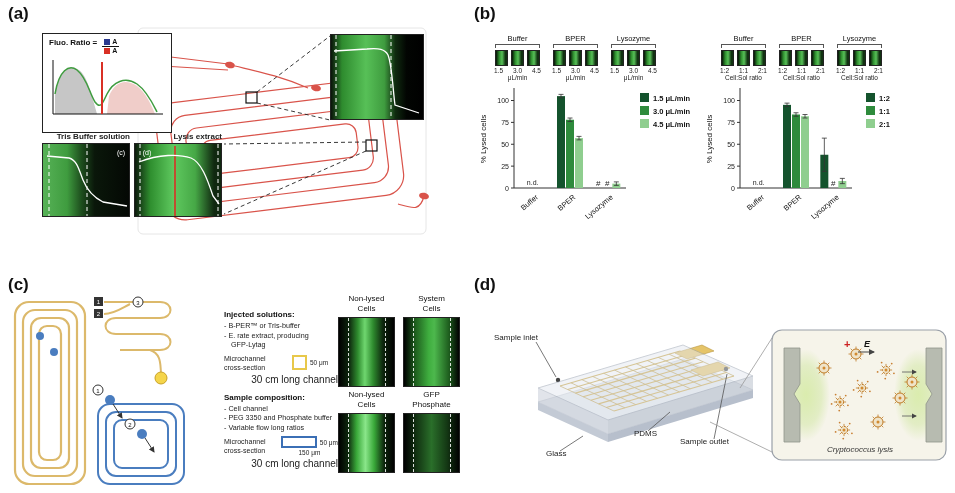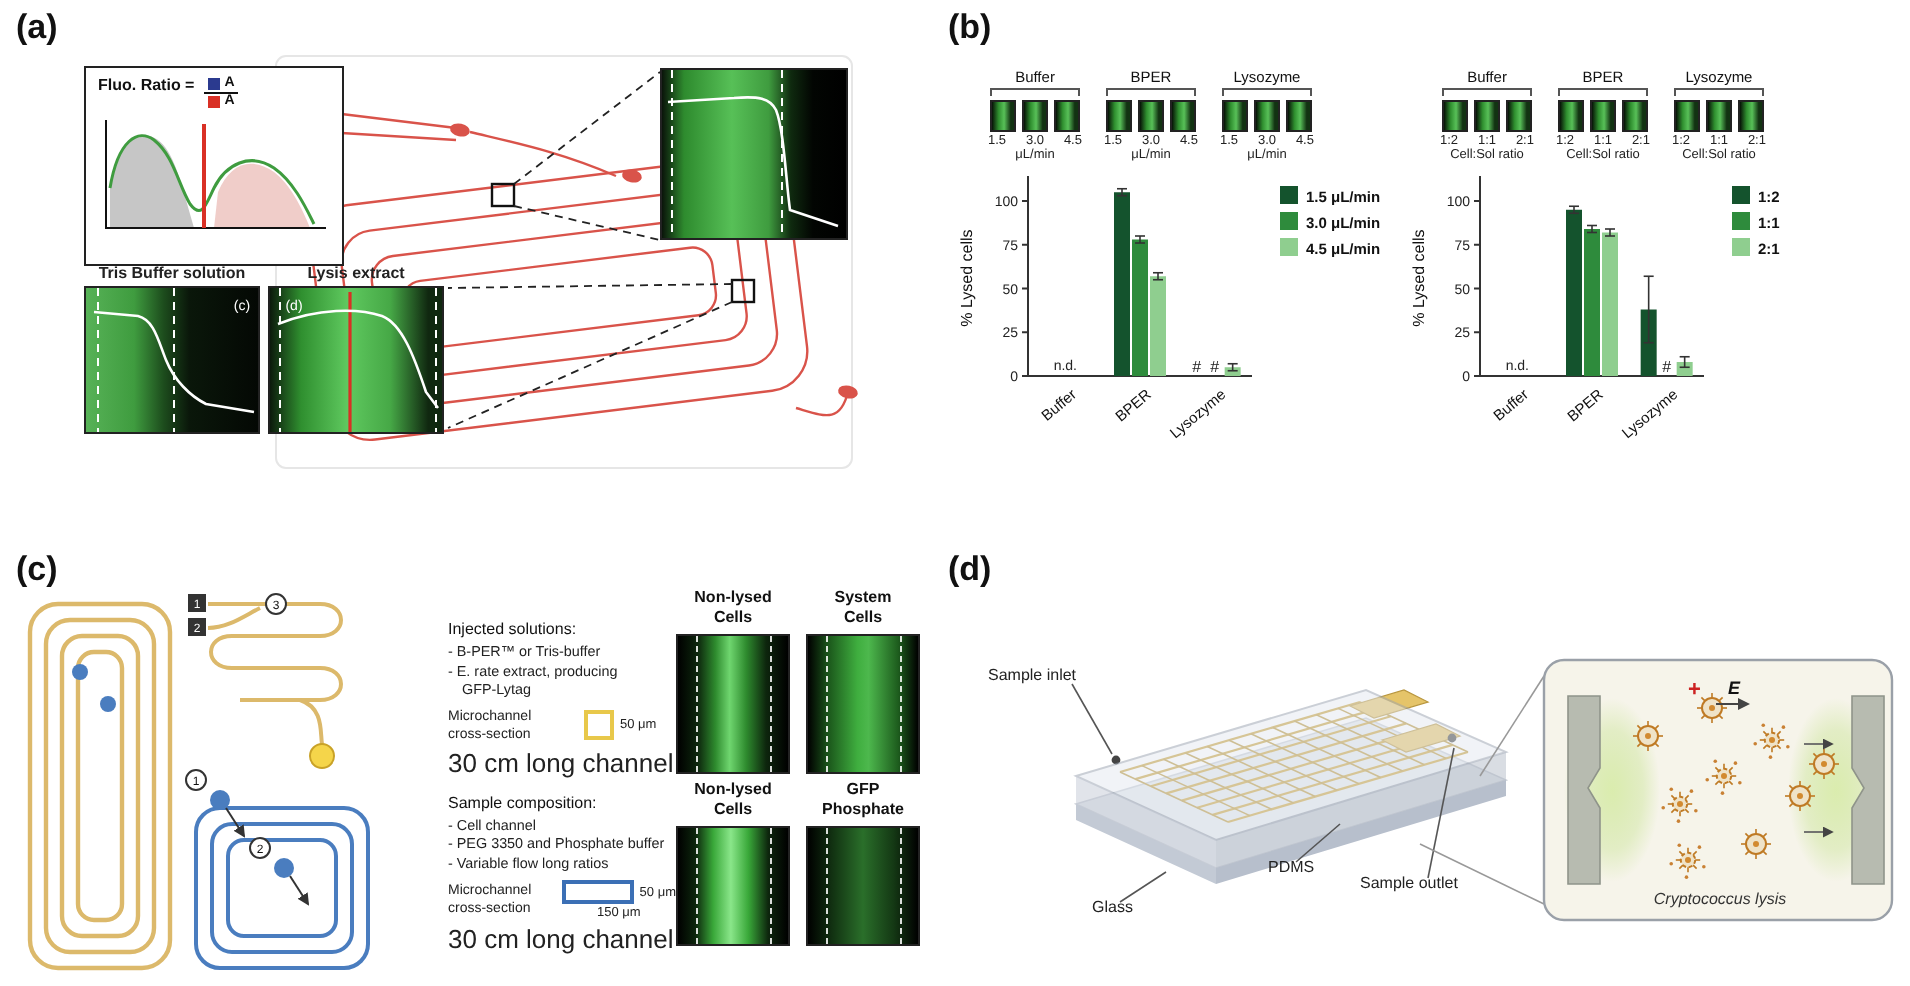--- a/index.html
+++ b/index.html
@@ -9,52 +9,52 @@
   .panel-label{font-size:17px;font-weight:bold;color:#111}
   
   .fluo-box{background:#fff;border:1.5px solid #222;z-index:4;padding:2px 2px 0 2px}
   .fluo-title{display:flex;align-items:flex-start;gap:5px;font-size:8px;font-weight:bold;color:#111;padding:2px 0 1px 4px}
   .frac{display:inline-flex;flex-direction:column;align-items:center;font-size:7px;line-height:8px}
   .frac .num{display:flex;align-items:center;gap:2px;border-bottom:1px solid #111;padding:0 2px}
   .frac .den{display:flex;align-items:center;gap:2px;padding:0 2px}
   .sq{display:inline-block;width:6px;height:6px}
   .sq-blue{background:#2b3a8f}
   .sq-red{background:#d93025}
-  .img-label{font-size:8px;font-weight:bold;color:#222;text-align:center}
+  .img-label{font-size:8px;font-weight:bold;color:#222;text-align:right}
   .fl-frame{border:1px solid #222;z-index:4;overflow:hidden}
   .fl-frame svg{position:absolute;left:0;top:0}
   .tris-img{background:linear-gradient(90deg,#57b257 0%,#3f9c3f 28%,#1d4d1d 45%,#0a170a 60%,#040804 100%)}
   .lysis-img{background:linear-gradient(90deg,#0c1a0c 0%,#2f8f2f 18%,#5fc95f 45%,#46a846 70%,#102810 92%)}
   .zoom-img{background:linear-gradient(90deg,#0a140a 0%,#2e8b2e 12%,#57c057 38%,#3f9c3f 58%,#0f2a0f 70%,#020502 82%,#000 100%)}
   
   .strips{display:flex;gap:11px}
   .strip-group{display:flex;flex-direction:column;align-items:center}
   .strip-glabel{font-size:7.5px;color:#111;margin-bottom:1px}
   .strip-bracket{width:45px;height:4px;border-top:1px solid #555;border-left:1px solid #555;border-right:1px solid #555;margin-bottom:2px}
   .strip-row{display:flex;gap:3px}
   .strip{width:13px;height:16px;border:1px solid #222;background:linear-gradient(90deg,#061206,#2f8f2f 30%,#58c058 55%,#123312 85%)}
   .strip-ticks{display:flex;justify-content:space-between;width:47px;font-size:6.5px;color:#222;margin-top:1px}
   .strip-unit{font-size:6.5px;color:#222}
   
   .ctext{width:114px}
-  .ct-title{font-size:8px;font-weight:normal;color:#111;margin-bottom:2px}
+  .ct-title{font-size:8px;font-weight:bold;color:#111;margin-bottom:2px}
   .ct-item{font-size:7.2px;color:#222;line-height:9.5px}
   .ct-indent{padding-left:7px}
-  .ct-note{font-size:13px;color:#222;text-align:left;margin:2px 0 3px 0}
+  .ct-note{font-size:10px;color:#222;text-align:right;margin:2px 0 3px 0}
   .ct-gap{height:5px}
   .cs-row{display:flex;gap:6px;align-items:center;margin:4px 0 2px 0}
   .cs-label{font-size:7px;color:#222;width:62px;line-height:9px}
   .cs-ico-wrap{display:flex;align-items:center;gap:3px}
   .cs-square{display:inline-block;width:15px;height:15px;border:2px solid #e8c84a;background:#fff}
   .cs-col{display:flex;flex-direction:column;align-items:center;gap:1px}
   .cs-line{display:flex;align-items:center;gap:3px}
   .cs-rect{display:inline-block;width:36px;height:12px;border:2px solid #3b6fb5;background:#fff}
   .cs-dim{font-size:6.5px;color:#222;white-space:nowrap}
   .cgrid{display:grid;grid-template-columns:57px 57px;column-gap:8px;row-gap:3px}
-  .ghead{font-size:8px;font-weight:bold;color:#111;text-align:center;white-space:pre-line;line-height:10px;align-self:end}
+  .ghead{font-size:8px;font-weight:normal;color:#111;text-align:center;white-space:pre-line;line-height:10px;align-self:end}
   .fl-img{position:relative;border:1px solid #222;overflow:hidden}
   .r1{height:70px}.r2{height:60px}
   .g1{background:linear-gradient(90deg,#000 0%,#0d260d 18%,#2e8b2e 34%,#6fd66f 47%,#2e8b2e 62%,#0d260d 80%,#000 100%)}
   .g2{background:linear-gradient(90deg,#000 0%,#1d5c1d 20%,#3fae3f 45%,#4db84d 55%,#1d5c1d 82%,#000 100%)}
   .g3{background:linear-gradient(90deg,#000 0%,#0d260d 16%,#39a839 32%,#8ae68a 48%,#39a839 64%,#0d260d 82%,#000 100%)}
   .g4{background:linear-gradient(90deg,#000 0%,#143814 25%,#2a6f2a 50%,#143814 78%,#000 100%)}
   .dash{position:absolute;top:0;bottom:0;width:0;border-left:1px dashed rgba(255,255,255,.85)}
   .d1{left:16%}.d2{left:84%}
 </style>
 </head>

